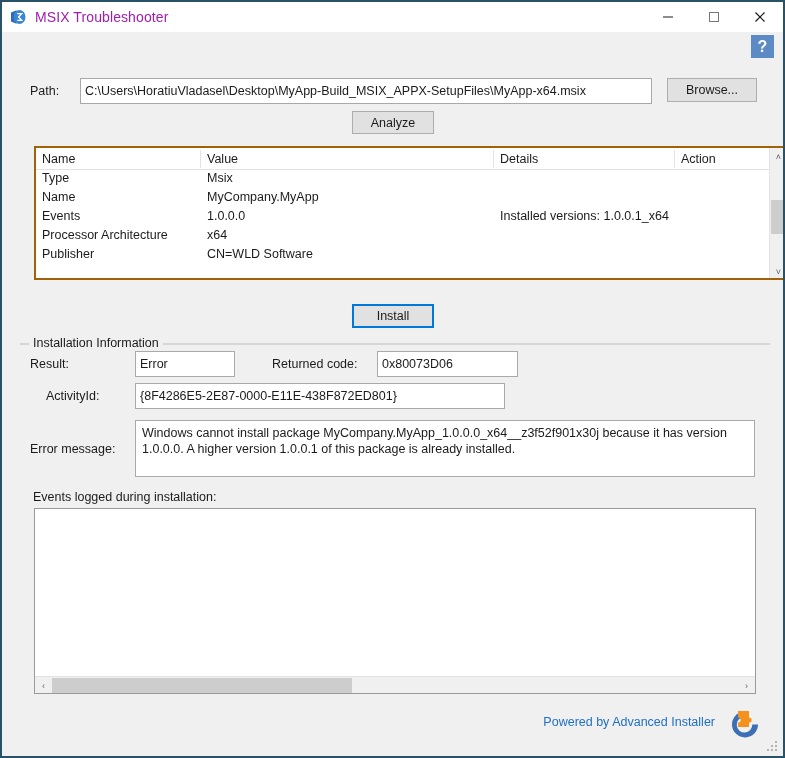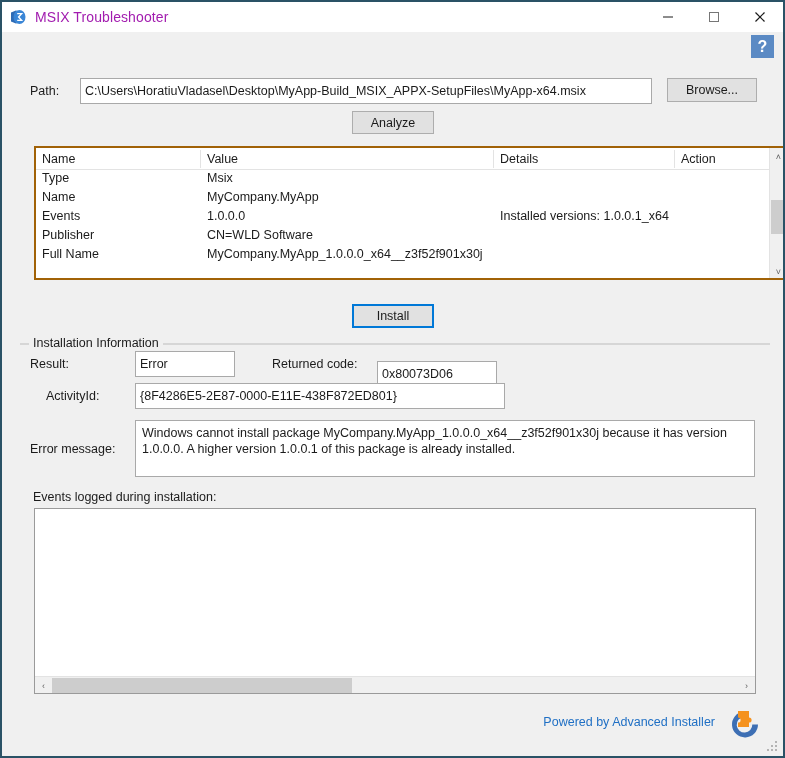--- a/index.html
+++ b/index.html
@@ -174,21 +174,21 @@
     background: #cdcdcd;
   }
 
   
   #install-btn { left: 350px; top: 302px; width: 82px; height: 24px; }
 
   
   #result-label   { left: 28px;  top: 355px; }
   #result-box     { left: 133px; top: 349px; width: 100px; height: 23px; }
   #retcode-label  { left: 270px; top: 355px; }
-  #retcode-box    { left: 375px; top: 349px; width: 120px; height: 23px; margin-top: 10px; }
+  #retcode-box    { left: 375px; top: 349px; width: 141px; height: 23px; }
   #activity-label { left: 44px;  top: 387px; }
   #activity-box   { left: 133px; top: 381px; width: 370px; height: 23px; }
   #errmsg-label   { left: 28px;  top: 440px; }
   #errmsg-box     {
     left: 133px; top: 418px; width: 620px; height: 57px;
     align-items: flex-start;
     white-space: normal;
     line-height: 16px;
     padding: 4px 6px;
   }
@@ -322,28 +322,28 @@
       <span class="cell c-details"></span>
       <span class="cell c-action"></span>
     </div>
     <div class="pkg-row">
       <span class="cell c-name">Events</span>
       <span class="cell c-value">1.0.0.0</span>
       <span class="cell c-details">Installed versions: 1.0.0.1_x64</span>
       <span class="cell c-action"></span>
     </div>
     <div class="pkg-row">
+      <span class="cell c-name">Processor Architecture</span>
+      <span class="cell c-value">x64</span>
+      <span class="cell c-details"></span>
+      <span class="cell c-action"></span>
+    </div>
+    <div class="pkg-row">
       <span class="cell c-name">Publisher</span>
       <span class="cell c-value">CN=WLD Software</span>
-      <span class="cell c-details"></span>
-      <span class="cell c-action"></span>
-    </div>
-    <div class="pkg-row">
-      <span class="cell c-name">Full Name</span>
-      <span class="cell c-value">MyCompany.MyApp_1.0.0.0_x64__z3f52f901x30j</span>
       <span class="cell c-details"></span>
       <span class="cell c-action"></span>
     </div>
 
     <div id="pkg-vscroll">
       <div class="sb-arrow" style="top:0">˄</div>
       <div id="pkg-vthumb"></div>
       <div class="sb-arrow" style="bottom:0">˅</div>
     </div>
   </div>

